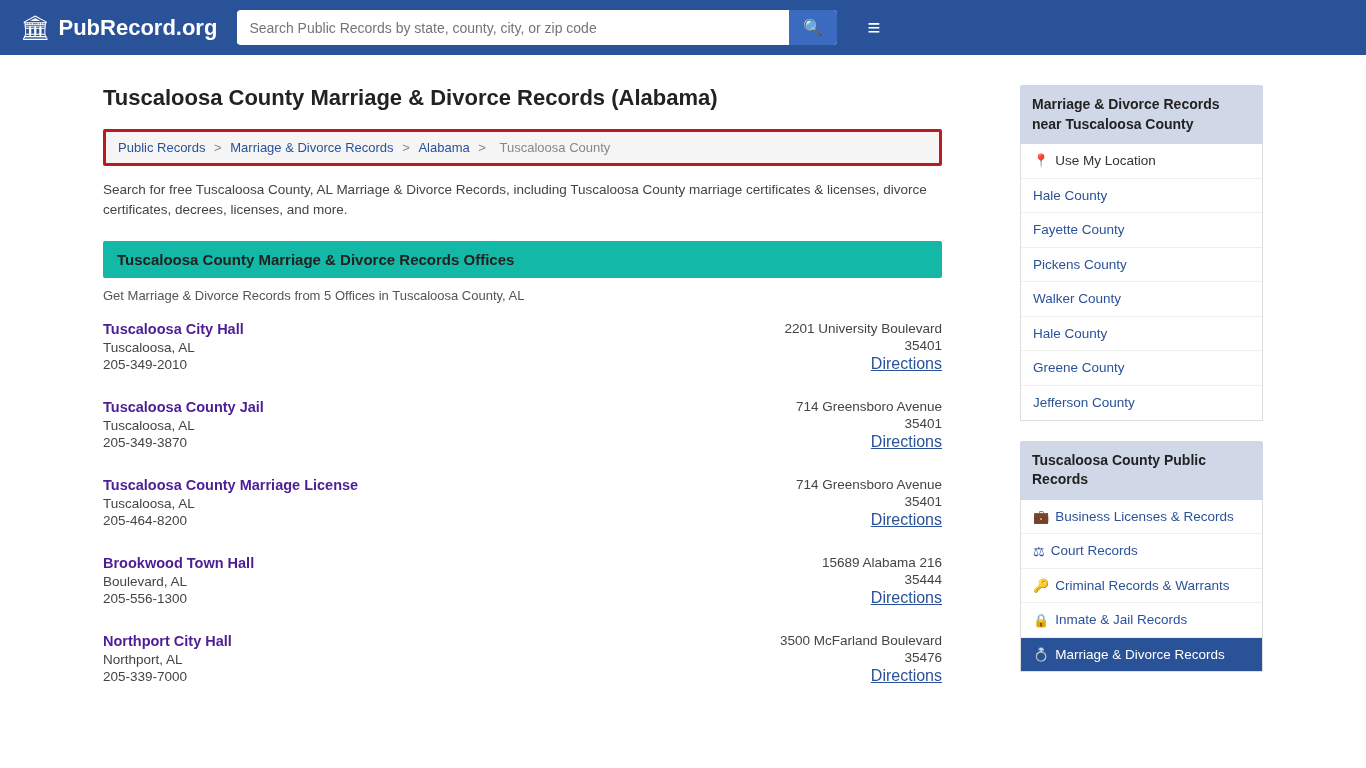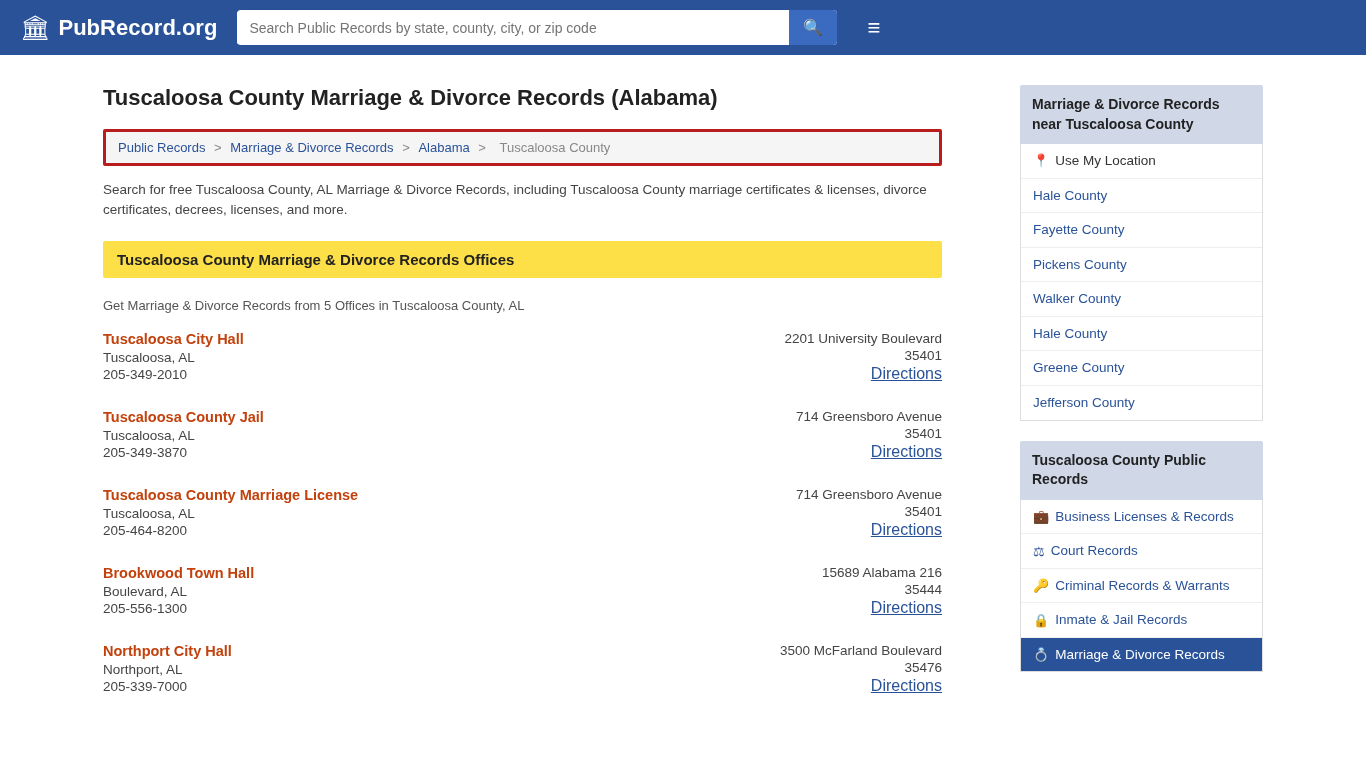--- a/index.html
+++ b/index.html
@@ -106,46 +106,46 @@
     
     .description {
       font-size: 13.5px;
       color: #444;
       margin-bottom: 20px;
       line-height: 1.5;
     }
 
     
     .section-header {
-      background: #fde047;
+      background: #14b8a6;
       padding: 10px 14px;
       font-size: 15px;
       font-weight: bold;
       color: #222;
-      margin-bottom: 20px;
+      margin-bottom: 10px;
       border-radius: 2px;
     }
     .section-subtext {
       font-size: 13px;
       color: #555;
       margin-bottom: 18px;
     }
 
     
     .office-entry {
       display: flex;
       justify-content: space-between;
       align-items: flex-start;
       margin-bottom: 22px;
       padding-bottom: 4px;
     }
     .office-info .office-name {
       font-weight: bold;
       font-size: 14.5px;
-      color: #c2410c;
+      color: #4c1d95;
       margin-bottom: 3px;
     }
     .office-info .office-address-line {
       font-size: 13.5px;
       color: #444;
       margin-bottom: 2px;
     }
     .office-info .office-phone {
       font-size: 13.5px;
       color: #444;

